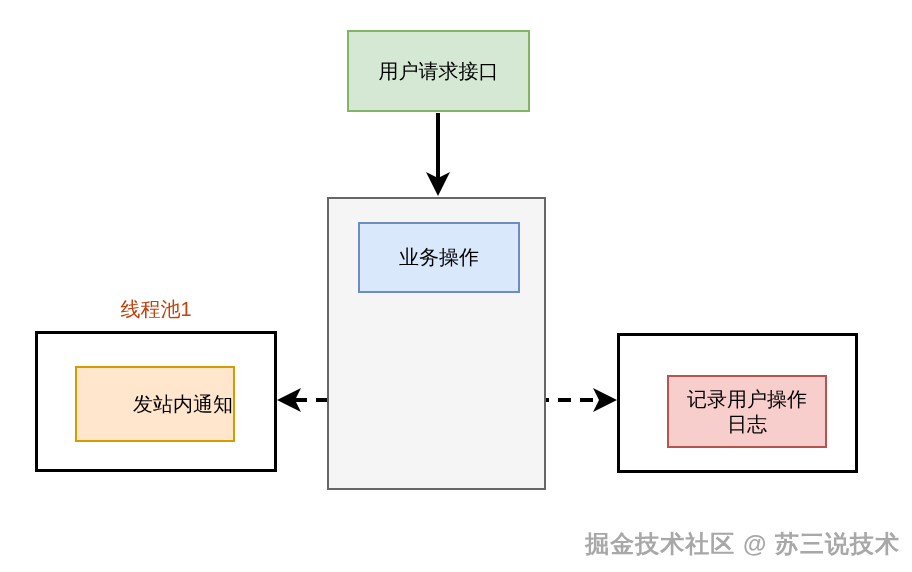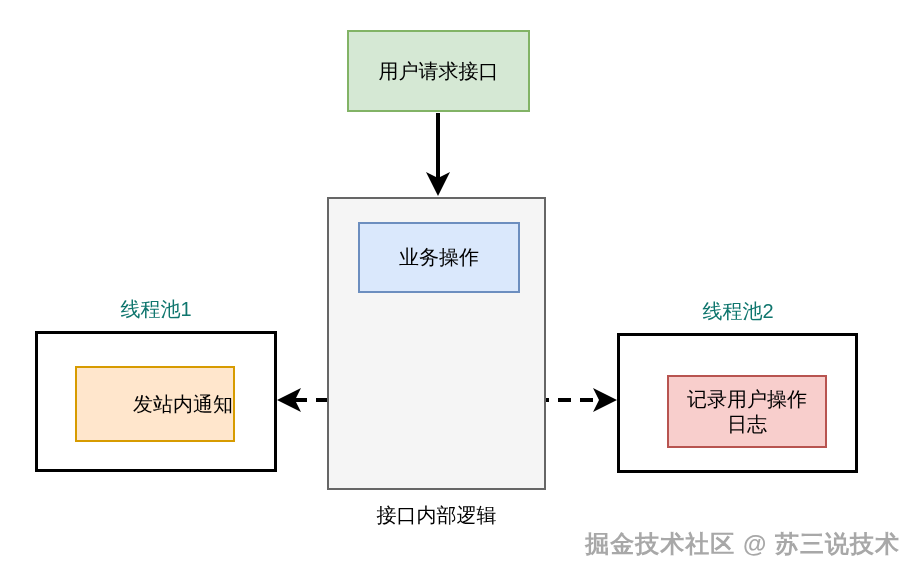--- a/index.html
+++ b/index.html
@@ -31,21 +31,21 @@
   .node-business{
     left:358px;top:222px;width:162px;height:71px;
     background:#dae8fc;border:2px solid #6c8ebf;justify-content:center;
   }
   .label-logic{
     position:absolute;left:327px;top:502px;width:219px;
     text-align:center;font-size:20px;color:#000;
   }
   .pool-title{
     position:absolute;width:242px;text-align:center;
-    font-size:20px;color:#0f766e;
+    font-size:20px;color:#c2410c;
   }
   .pool-title-1{left:35px;top:296px;}
   .pool-title-2{left:617px;top:298px;}
   .pool-box{
     position:absolute;background:#ffffff;border:3px solid #000000;
     box-sizing:border-box;
   }
   .pool-box-1{left:35px;top:331px;width:242px;height:141px;}
   .pool-box-2{left:617px;top:333px;width:241px;height:140px;}
   .node-notify{
@@ -92,29 +92,27 @@
   <div class="node node-user">
     <span>用户请求接口</span>
   </div>
 
   <div class="container-logic"></div>
 
   <div class="node node-business">
     <span>业务操作</span>
   </div>
 
-  <div class="label-logic">接口内部逻辑</div>
 
   <div class="pool-title pool-title-1">线程池1</div>
   <div class="pool-box pool-box-1"></div>
   <div class="node node-notify">
     <span>发站内通知</span>
   </div>
 
-  <div class="pool-title pool-title-2">线程池2</div>
   <div class="pool-box pool-box-2"></div>
   <div class="node node-log">
     <span>记录用户操作日志</span>
   </div>
 
   <div class="watermark">掘金技术社区 @ 苏三说技术</div>
 
 </div>
 
 </body></html>

